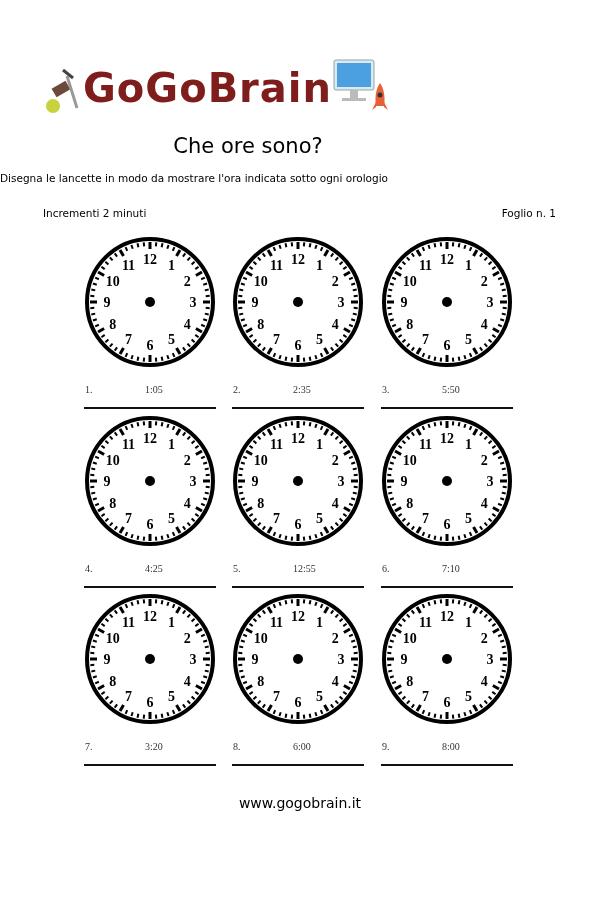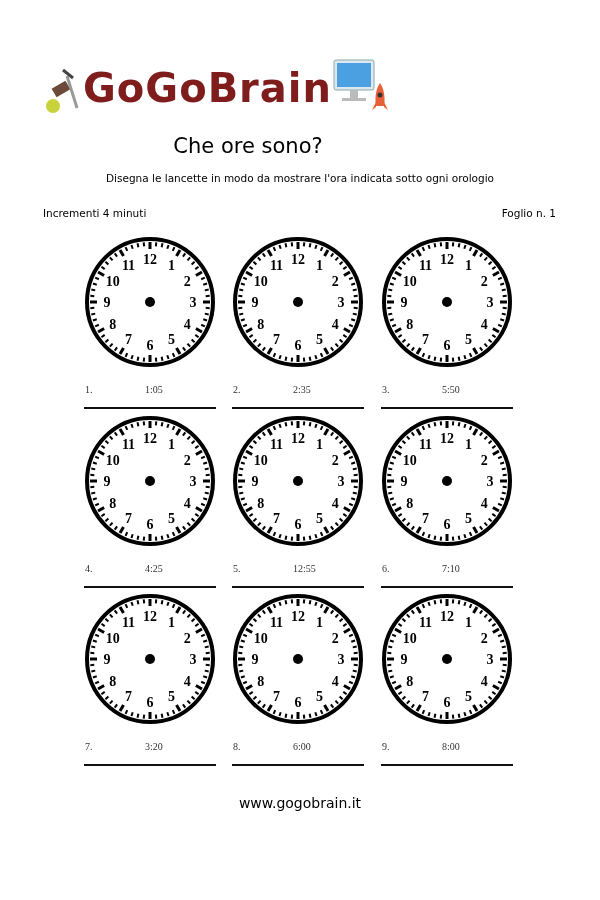--- a/index.html
+++ b/index.html
@@ -1,20 +1,20 @@
 <!DOCTYPE html>
 <html><head>
 <meta charset="utf-8">
 <style>
   html,body{margin:0;padding:0;background:#fff;}
   body{width:600px;height:900px;position:relative;overflow:hidden;font-family:"DejaVu Sans",sans-serif;color:#000;}
   .logo{position:absolute;left:45px;top:58px;height:56px;width:345px;}
   .logo-text{position:absolute;left:38px;top:8px;font-family:"DejaVu Sans",sans-serif;font-weight:bold;font-size:40px;color:#7f1d1d;letter-spacing:1px;line-height:44px;}
   .title{position:absolute;left:0;width:496px;top:134px;text-align:center;font-size:21px;}
-  .subtitle{position:absolute;left:0;width:600px;top:172px;text-align:center;font-size:10.5px;}
+  .subtitle{position:absolute;left:0;width:600px;top:172px;text-align:left;font-size:10.5px;}
   .inc{position:absolute;left:43px;top:207px;font-size:10.5px;}
   .sheet{position:absolute;right:44px;top:207px;font-size:10.5px;padding-left:33px;}
   .clock{position:absolute;width:130px;height:130px;}
   .label-row{position:absolute;font-family:"Liberation Serif",serif;font-size:10px;color:#333;}
   .num{position:absolute;}
   .time{position:absolute;}
   .line{position:absolute;height:2px;background:#111;width:132px;}
   .footer{position:absolute;left:0;width:600px;top:795px;text-align:center;font-size:14px;}
 </style>
 </head>
@@ -36,21 +36,21 @@
   </svg>
   <svg width="18" height="30" style="position:absolute;left:326px;top:24px" viewBox="0 0 18 30">
     <path d="M9 1 C14 8 14 18 13 24 L5 24 C4 18 4 8 9 1Z" fill="#e8603a"></path>
     <circle cx="9" cy="13" r="2.5" fill="#333"></circle>
     <path d="M5 20 L1 28 L5 25Z M13 20 L17 28 L13 25Z" fill="#e8603a"></path>
   </svg>
 </div>
 
 <div class="title">Che ore sono?</div>
 <div class="subtitle">Disegna le lancette in modo da mostrare l'ora indicata sotto ogni orologio</div>
-<div class="inc">Incrementi 4 minuti</div>
+<div class="inc">Incrementi 2 minuti</div>
 <div class="sheet">Foglio n. 1</div>
 
 <div id="grid">
     <div class="clock" style="left: 85px; top: 237px;"><svg width="130" height="130" viewBox="-65 -65 130 130">
         <circle r="63" fill="#fff" stroke="#000" stroke-width="4"></circle>
         <line x1="0" y1="-60" x2="0" y2="-53" stroke="#000" stroke-width="3"></line>
         <line x1="6.271707796059207" y1="-59.6713137220964" x2="5.853593942988594" y2="-55.6932261406233" stroke="#000" stroke-width="2"></line>
         <line x1="12.47470144906556" y1="-58.68885604402834" x2="11.643054685794521" y2="-54.77626564109312" stroke="#000" stroke-width="2"></line>
         <line x1="18.541019662496844" y1="-57.06339097770921" x2="17.304951684997054" y2="-53.2591649125286" stroke="#000" stroke-width="2"></line>
         <line x1="24.40419858454801" y1="-54.812727458556054" x2="22.77725201224481" y2="-51.158545627985646" stroke="#000" stroke-width="2"></line>

